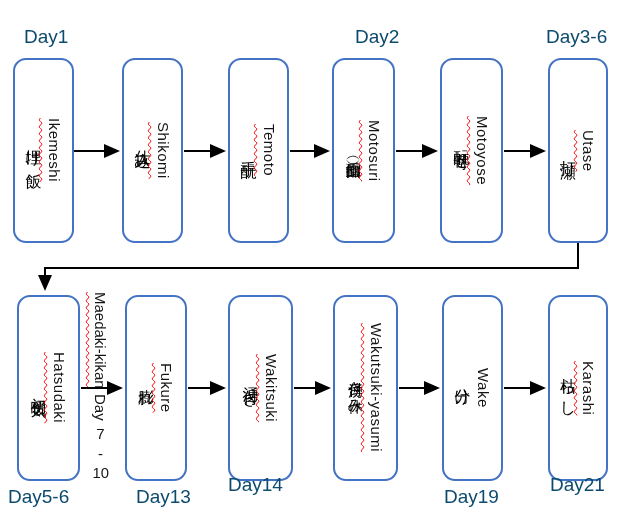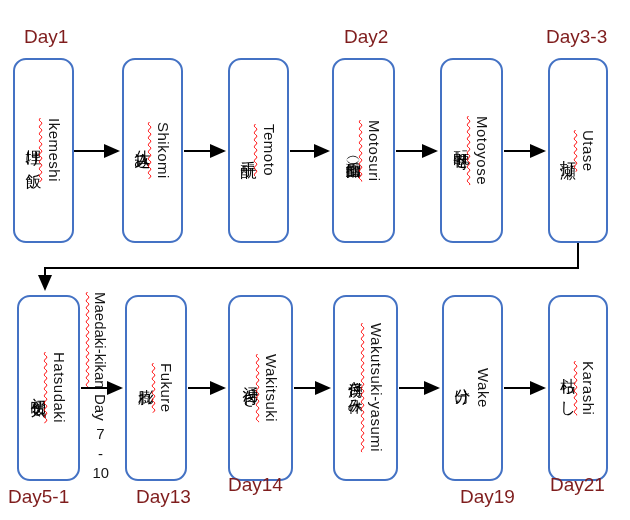--- a/index.html
+++ b/index.html
@@ -2,21 +2,21 @@
 <html><head>
 <meta charset="utf-8">
 <style>
   html,body{margin:0;padding:0;background:#ffffff;}
   .canvas{
     position:relative;width:630px;height:520px;background:#ffffff;overflow:hidden;
     font-family:"Liberation Sans","DejaVu Sans",sans-serif;color:#000;
   }
   .arrows{position:absolute;left:0;top:0;z-index:3;pointer-events:none;}
   .daylabel{
-    position:absolute;font-size:19px;line-height:21px;color:#7f1d1d;white-space:nowrap;z-index:2;
+    position:absolute;font-size:19px;line-height:21px;color:#0c4a6e;white-space:nowrap;z-index:2;
   }
   .box{
     position:absolute;background:#fff;border:2.5px solid #4472C4;border-radius:13px;
     display:flex;flex-direction:row;align-items:center;justify-content:center;gap:1px;z-index:2;
     box-sizing:border-box;
   }
   .jp{
     writing-mode:vertical-rl;text-orientation:mixed;font-size:16px;letter-spacing:3px;
     color:#000;line-height:20px;
   }
@@ -58,22 +58,22 @@
       <path d="M578,243 L578,268 L45,268 L45,289" marker-end="url(#ah)"></path>
       <line x1="81" y1="388" x2="121" y2="388" marker-end="url(#ah)"></line>
       <line x1="188" y1="388" x2="224" y2="388" marker-end="url(#ah)"></line>
       <line x1="294" y1="388" x2="329" y2="388" marker-end="url(#ah)"></line>
       <line x1="399" y1="388" x2="438" y2="388" marker-end="url(#ah)"></line>
       <line x1="504" y1="388" x2="544" y2="388" marker-end="url(#ah)"></line>
     </g>
   </svg>
 
   <div class="daylabel" style="left:24px;top:26px">Day1</div>
-  <div class="daylabel" style="left:344px;top:26px">Day2</div>
-  <div class="daylabel" style="left:546px;top:26px">Day3-3</div>
+  <div class="daylabel" style="left:355px;top:26px">Day2</div>
+  <div class="daylabel" style="left:546px;top:26px">Day3-6</div>
 
   <div class="box" style="left:13px;top:58px;width:61px;height:185px">
     <span class="jp">埋け飯</span>
     <span class="rj sq">Ikemeshi</span>
   </div>
   <div class="box" style="left:122px;top:58px;width:61px;height:185px">
     <span class="jp">仕込み</span>
     <span class="rj sq">Shikomi</span>
   </div>
   <div class="box" style="left:228px;top:58px;width:61px;height:185px">
@@ -115,19 +115,19 @@
   </div>
   <div class="box" style="left:548px;top:295px;width:60px;height:186px">
     <span class="jp">枯らし</span>
     <span class="rj sq">Karashi</span>
   </div>
 
   <div class="interval">
     <span class="sq">Maedaki-kikan</span><span class="m5">Day</span><span class="up m5">7</span><span class="up m3">-</span><span class="tcy m3">10</span>
   </div>
 
-  <div class="daylabel" style="left:8px;top:486px">Day5-1</div>
+  <div class="daylabel" style="left:8px;top:486px">Day5-6</div>
   <div class="daylabel" style="left:136px;top:486px">Day13</div>
   <div class="daylabel" style="left:228px;top:474px">Day14</div>
-  <div class="daylabel" style="left:460px;top:486px">Day19</div>
+  <div class="daylabel" style="left:444px;top:486px">Day19</div>
   <div class="daylabel" style="left:550px;top:474px">Day21</div>
 
 </div>
 
 </body></html>

